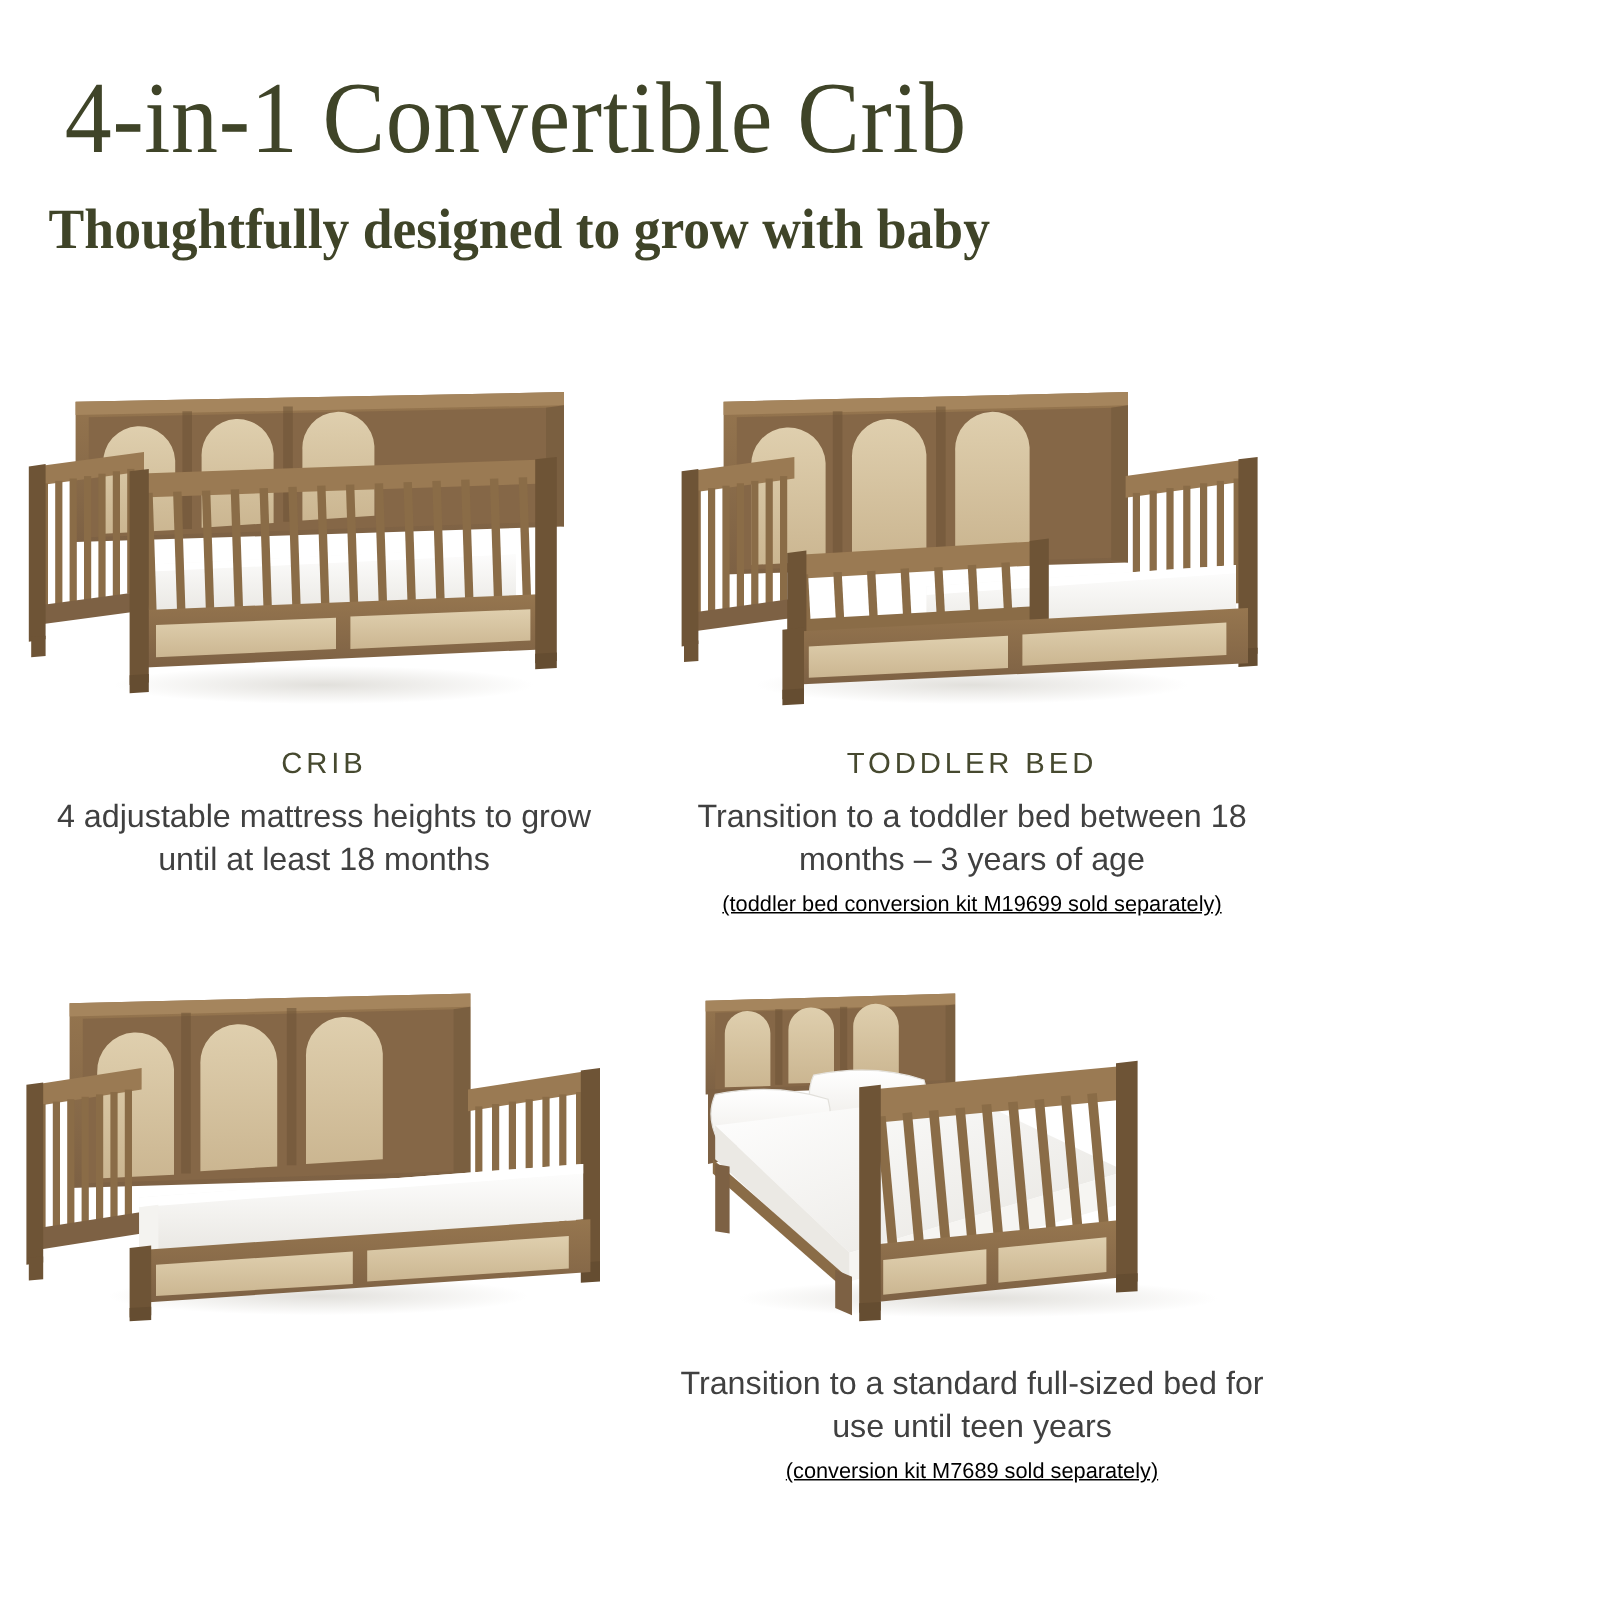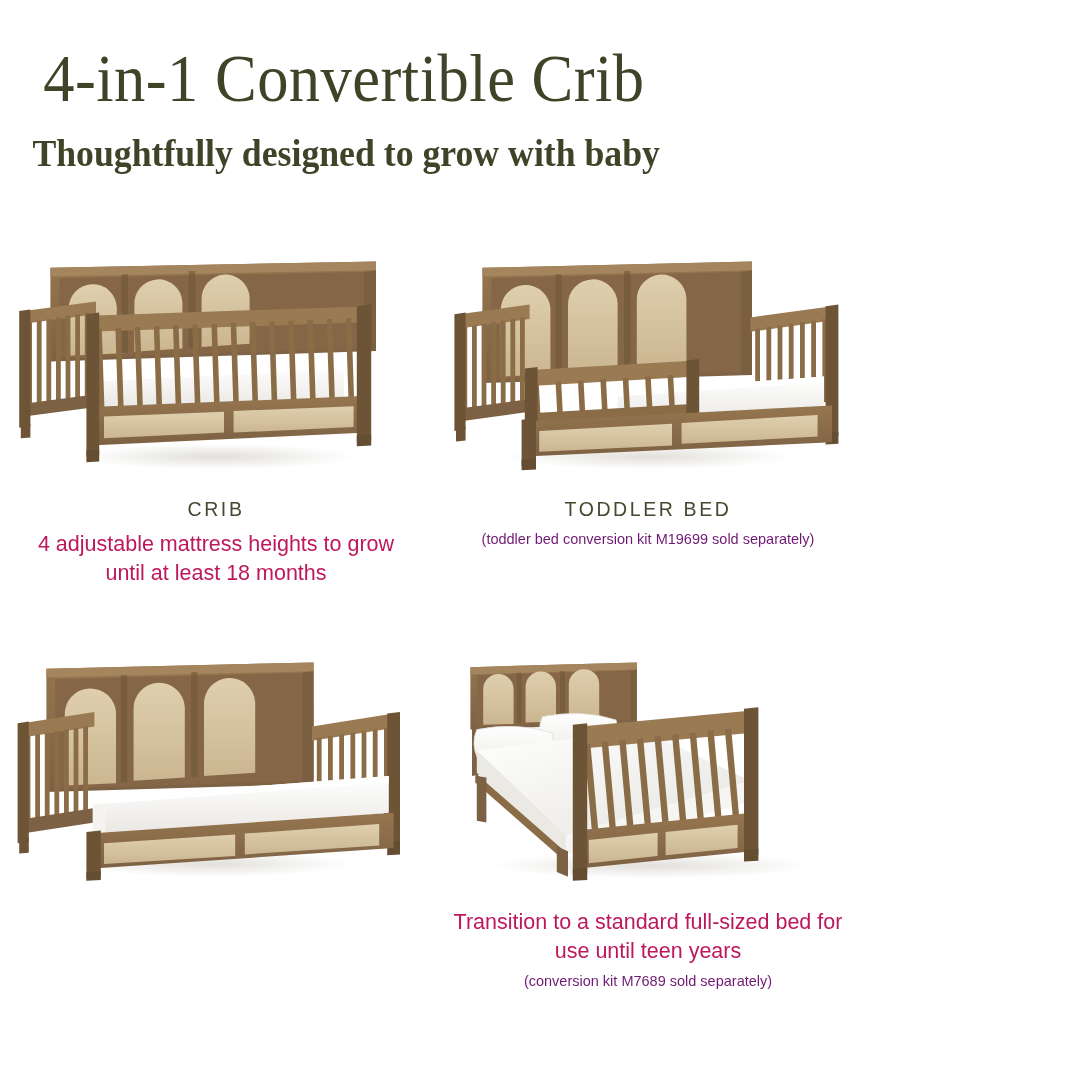--- a/index.html
+++ b/index.html
@@ -77,30 +77,31 @@
   .caption-title {
     font-size: 19.5px;
     letter-spacing: 2.6px;
     color: #46492f;
     margin-bottom: 9px;
   }
 
   .caption-desc {
     font-size: 21.5px;
     line-height: 1.33;
-    color: #be185d;
+    color: #404040;
     max-width: 400px;
     margin: 0 auto;
   }
 
   .caption-note {
     font-size: 14.5px;
     line-height: 1.3;
-    color: #701a75;
+    color: #000000;
     margin-top: 7px;
+    text-decoration: underline;
   }
 
   .svgwrap { position: absolute; inset: 0; }
   svg { display: block; width: 100%; height: 100%; overflow: visible; }
 </style>
 </head>
 <body>
 
 <div class="header">
   <div class="page-title">4-in-1 Convertible Crib</div>
@@ -320,20 +321,21 @@
             <path d="M134 220 L300 211 L300 238 L134 246 Z" fill="url(#cn2)"></path>
             <path d="M312 210 L482 200 L482 227 L312 236 Z" fill="url(#cn2)"></path>
             <path d="M112 206 L130 204 L130 262 L112 264 Z" fill="#6e5436"></path>
             <path d="M112 256 L130 255 L130 268 L112 269 Z" fill="#654d31"></path>
           </g>
         </svg>
       </div>
     </div>
     <div class="caption">
       <div class="caption-title">TODDLER BED</div>
+      <div class="caption-desc">Transition to a toddler bed between 18 months – 3 years of age</div>
       <div class="caption-note">(toddler bed conversion kit M19699 sold separately)</div>
     </div>
   </div>
 
   <div class="cell tall">
     <div class="figure">
       <div class="svgwrap">
         <svg viewBox="0 0 540 280">
           <defs>
             <linearGradient id="cw3" x1="0" y1="0" x2="0" y2="1">

